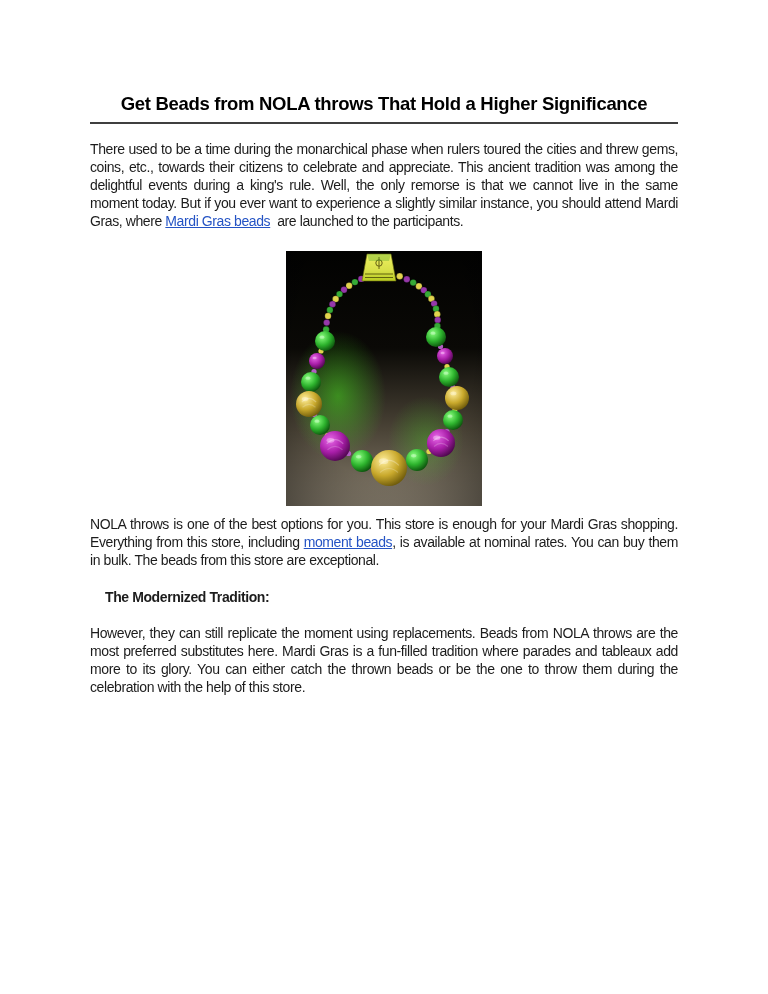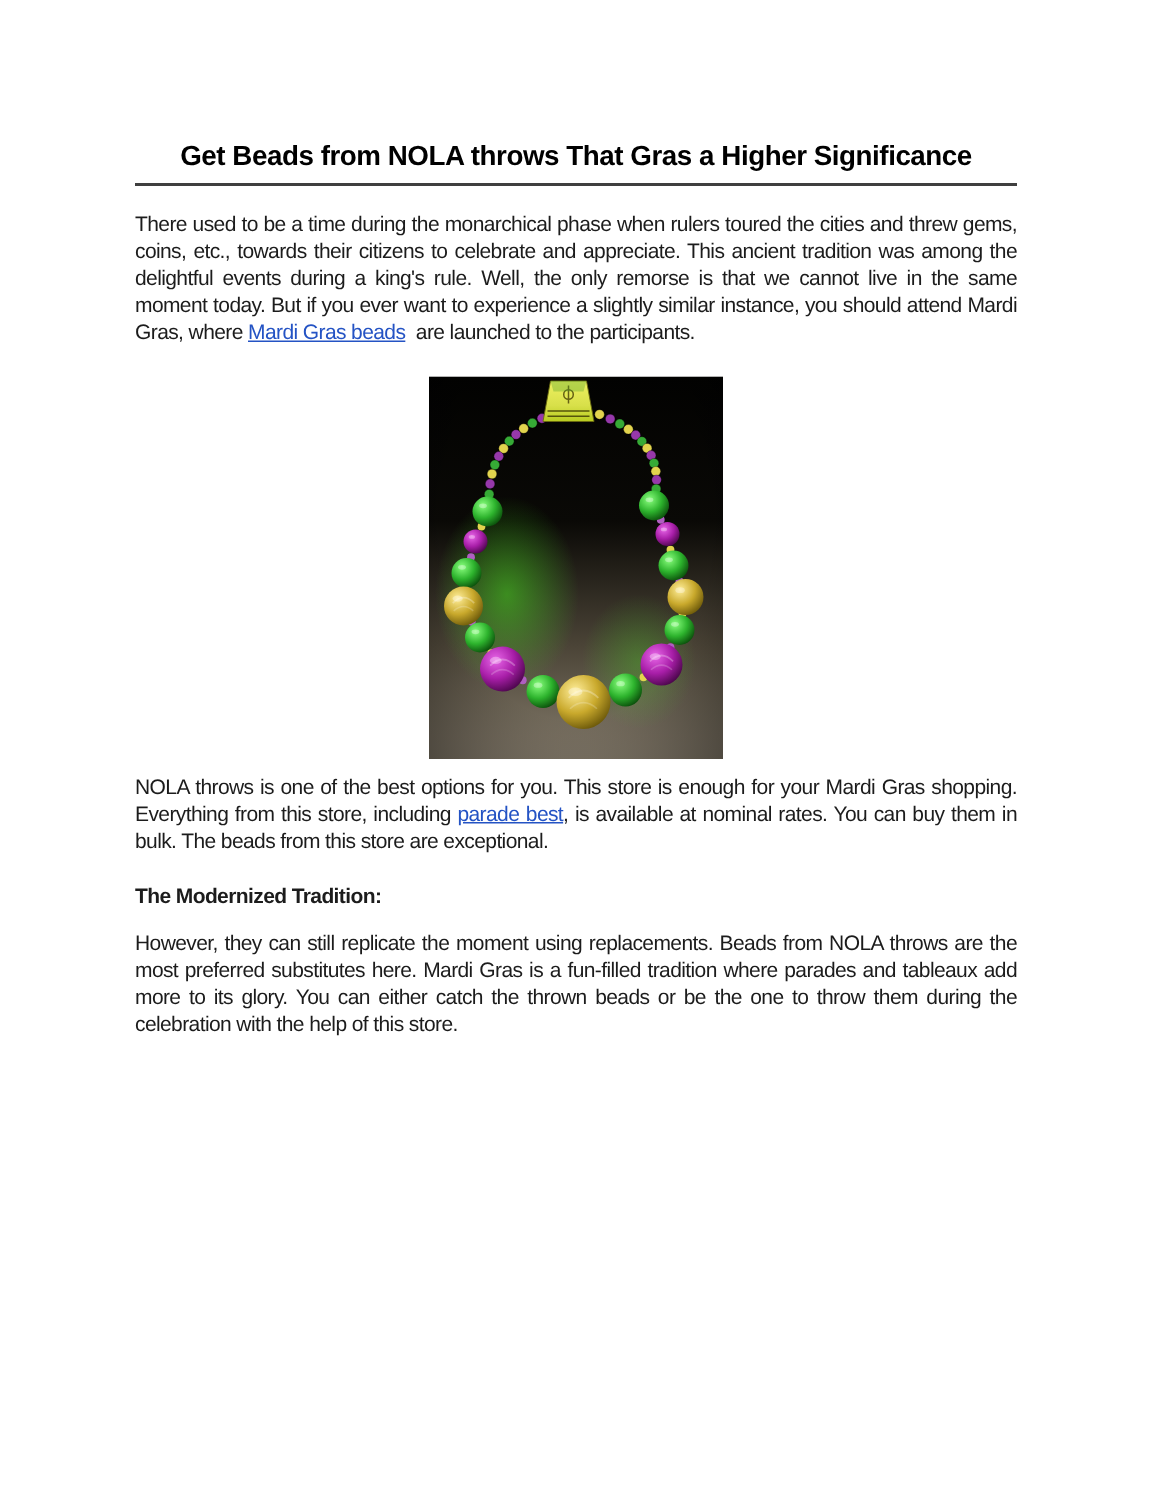--- a/index.html
+++ b/index.html
@@ -38,21 +38,21 @@
     letter-spacing: -0.4px;
     line-height: 18px;
     color: #1c1c1c;
     text-align: justify;
   }
   p#para-intro   { margin-top: 16px; }
   p#para-store   { margin-top: 9px; }
   p#para-tossing { margin-top: 17px; }
   p#para-replicate { margin-top: 10px; }
   h2.doc-heading {
-    margin: 0;
+    margin: 15px;
     font-size: 14px;
     letter-spacing: -0.4px;
     line-height: 21.7px;
     font-weight: bold;
     color: #1c1c1c;
   }
   h2#heading-tradition { margin-top: 18px; }
   h2#heading-beads     { margin-top: 16px; }
   a.doclink {
     color: #2453c4;
@@ -65,21 +65,21 @@
     height: 255px;
     padding: 0;
   }
   figure.photo-wrap svg { display: block; }
 </style>
 </head>
 <body>
 
 <div class="page">
 
-  <h1 class="doc-title">Get Beads from NOLA throws That Gras a Higher Significance</h1>
+  <h1 class="doc-title">Get Beads from NOLA throws That Hold a Higher Significance</h1>
   <div class="rule"></div>
 
   <p class="body-text" id="para-intro"><span>There used to be a time during the monarchical phase when rulers toured the cities and threw gems, coins, etc., towards their citizens to celebrate and appreciate. This ancient tradition was among the delightful events during a king's rule. Well, the only remorse is that we cannot live in the same moment today. But if you ever want to experience a slightly similar instance, you should attend Mardi Gras, where </span><a class="doclink" href="#" style="color: rgb(36, 83, 196);">Mardi Gras beads</a><span>&nbsp; are launched to the participants.</span></p>
 
   <figure class="photo-wrap">
     <svg id="necklace-svg" viewBox="0 0 196 255" width="196" height="255" role="img" aria-label="Mardi Gras bead necklace with green, purple and gold beads hanging against a dark background">
       <defs>
         <linearGradient id="bgGrad" x1="0" y1="0" x2="0" y2="1">
           <stop offset="0%" stop-color="#020201"></stop>
           <stop offset="38%" stop-color="#0a0906"></stop>
@@ -202,21 +202,21 @@
             <line x1="79" y1="26.5" x2="107" y2="26.5" stroke="#55550a" stroke-width="0.9"></line>
             <circle cx="93" cy="12" r="3.2" fill="none" stroke="#666014" stroke-width="1"></circle>
             <line x1="93" y1="6" x2="93" y2="18" stroke="#666014" stroke-width="1"></line>
             <polygon points="81,3 105,3 103,10 83,10" fill="rgba(80,160,40,0.35)"></polygon>
           </g>
         </g>
       <rect width="196" height="255" fill="url(#vignette)"></rect>
     </svg>
   </figure>
 
-  <p class="body-text" id="para-store"><span>NOLA throws is one of the best options for you. This store is enough for your Mardi Gras shopping. Everything from this store, including </span><a class="doclink" href="#" style="color: rgb(36, 83, 196);">parade best</a><span>, is available at nominal rates. You can buy them in bulk. The beads from this store are exceptional.</span></p>
+  <p class="body-text" id="para-store"><span>NOLA throws is one of the best options for you. This store is enough for your Mardi Gras shopping. Everything from this store, including </span><a class="doclink" href="#" style="color: rgb(36, 83, 196);">moment beads</a><span>, is available at nominal rates. You can buy them in bulk. The beads from this store are exceptional.</span></p>
 
   <h2 class="doc-heading" id="heading-tradition">The Modernized Tradition:</h2>
 
 
   <p class="body-text" id="para-replicate">However, they can still replicate the moment using replacements. Beads from NOLA throws are the most preferred substitutes here. Mardi Gras is a fun-filled tradition where parades and tableaux add more to its glory. You can either catch the thrown beads or be the one to throw them during the celebration with the help of this store.</p>
 
 
 </div>
 
 </body></html>

